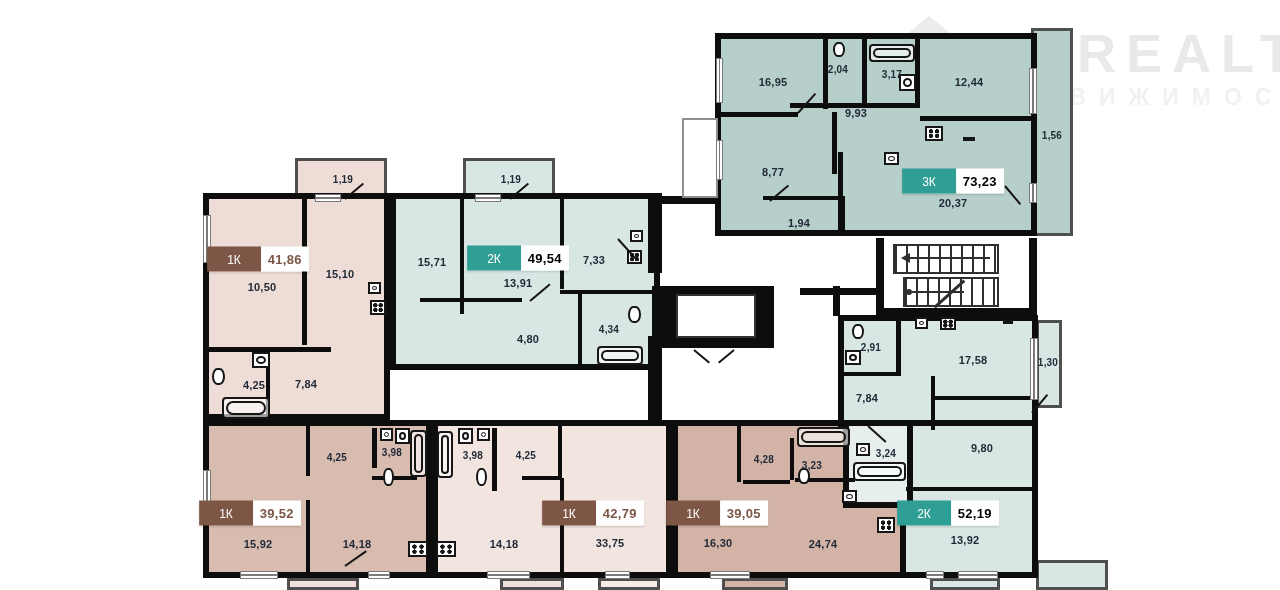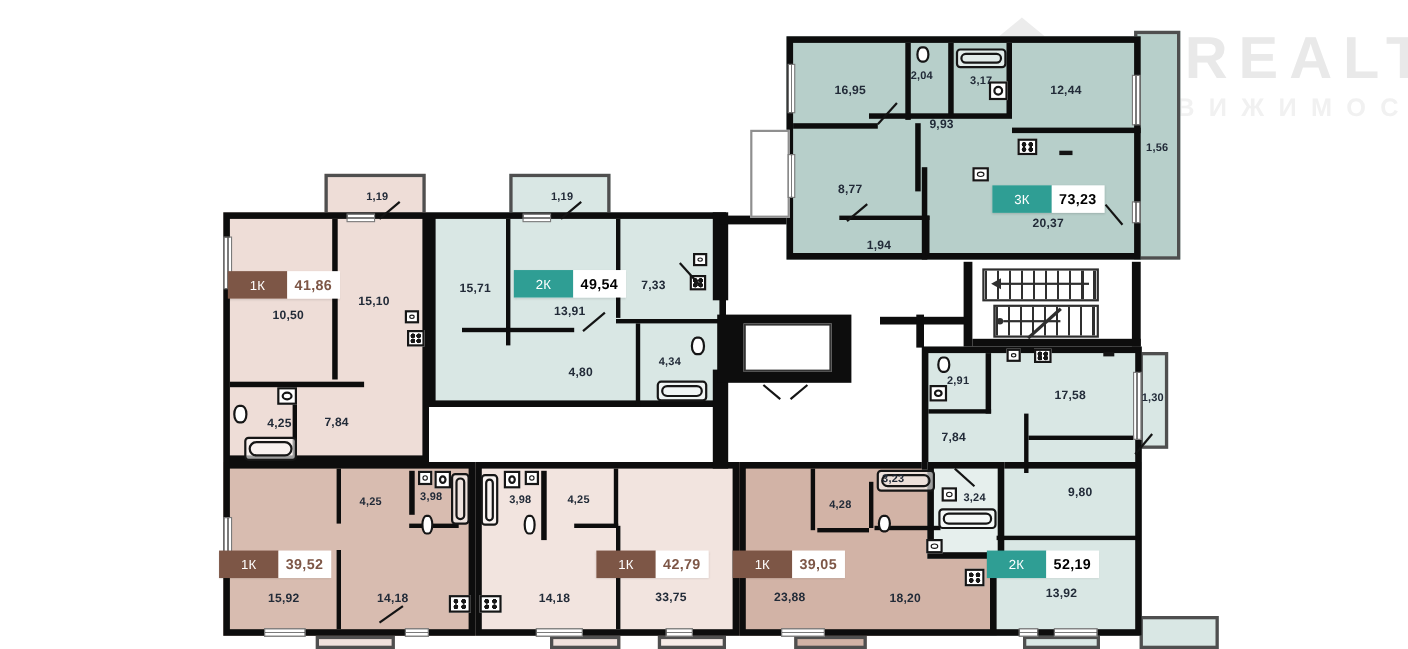--- a/index.html
+++ b/index.html
@@ -243,23 +243,23 @@
   <div class="lbl" style="left:337px;top:457px;font-size:10px">4,25</div>
   <div class="lbl" style="left:392px;top:452px;font-size:10px">3,98</div>
   <div class="lbl" style="left:357px;top:544px">14,18</div>
 
   <div class="lbl" style="left:473px;top:455px;font-size:10px">3,98</div>
   <div class="lbl" style="left:526px;top:455px;font-size:10px">4,25</div>
   <div class="lbl" style="left:504px;top:544px">14,18</div>
   <div class="lbl" style="left:610px;top:543px">33,75</div>
 
   <div class="lbl" style="left:764px;top:459px;font-size:10px">4,28</div>
-  <div class="lbl" style="left:812px;top:436px;font-size:10px">3,23</div>
-  <div class="lbl" style="left:718px;top:543px">23,88</div>
-  <div class="lbl" style="left:823px;top:544px">18,20</div>
+  <div class="lbl" style="left:812px;top:465px;font-size:10px">3,23</div>
+  <div class="lbl" style="left:718px;top:543px">16,30</div>
+  <div class="lbl" style="left:823px;top:544px">24,74</div>
 
   <div class="badge teal" style="left:953px;top:181px">
     <span class="t">3К</span>
     <span class="n">73,23</span>
   </div>
   <div class="badge brown" style="left:258px;top:259px">
     <span class="t">1К</span>
     <span class="n">41,86</span>
   </div>
   <div class="badge teal" style="left:518px;top:258px">

